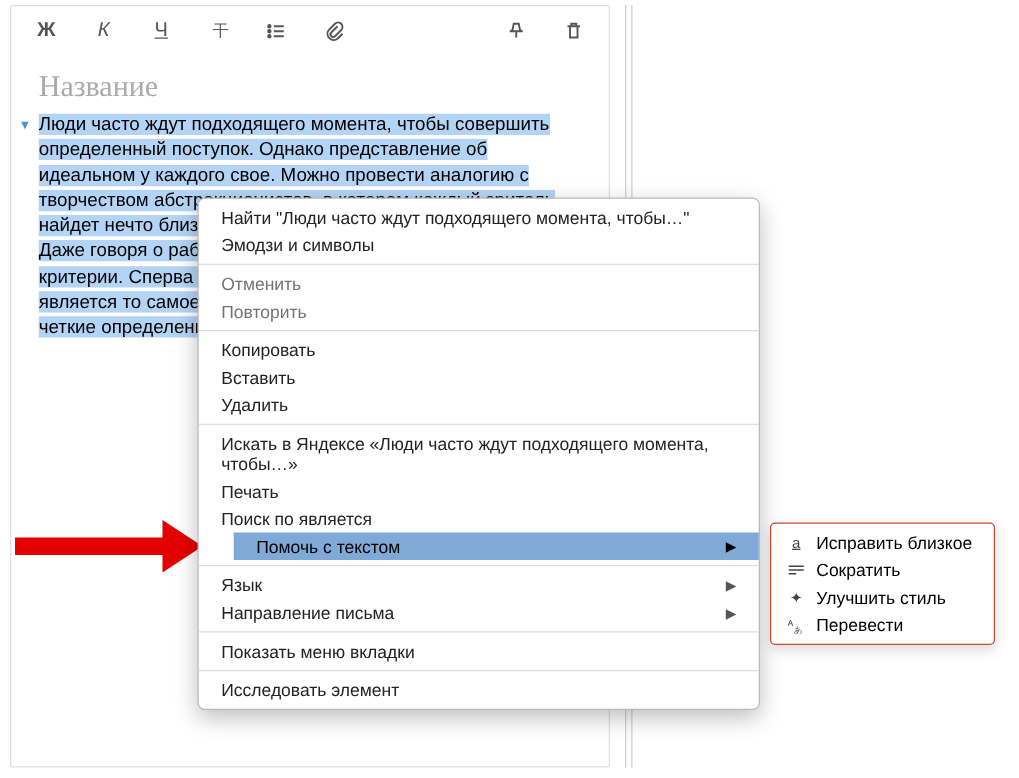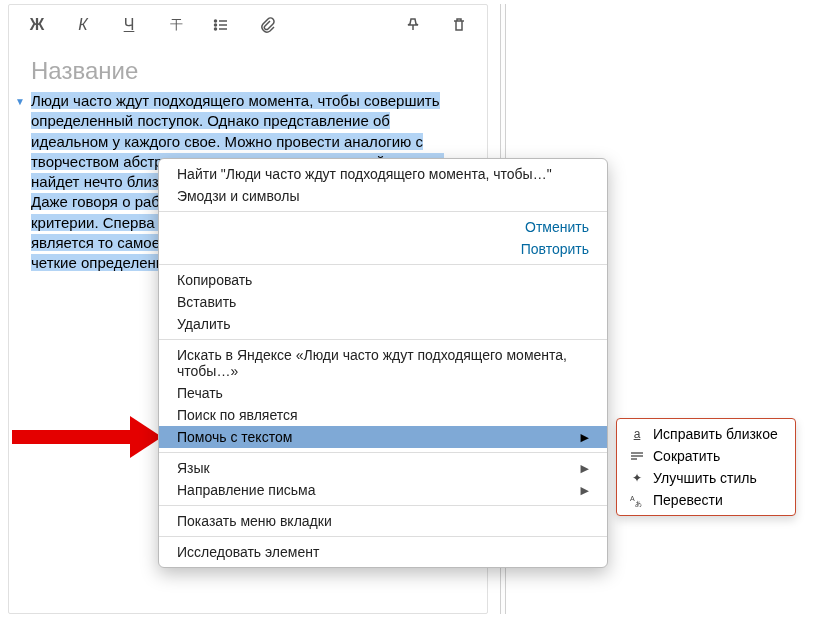--- a/index.html
+++ b/index.html
@@ -40,20 +40,21 @@
   .tb-btn {
     width: 20px; height: 20px;
     display: flex; align-items: center; justify-content: center;
     color: #555;
     cursor: pointer;
     font-size: 16px;
   }
   .tb-spacer { flex: 1; }
   .title-area {
     padding: 12px 22px 6px;
+    font-family: Liberation Serif, serif;
   }
   .title-text {
     font-size: 24px;
     color: #aaa;
     font-weight: 500;
   }
   .body-area {
     padding: 0 22px;
     position: relative;
     font-size: 15px;
@@ -91,22 +92,22 @@
     z-index: 10;
   }
   .ctx .item {
     padding: 3px 18px;
     color: #222;
     cursor: default;
     display: flex;
     align-items: center;
     justify-content: space-between;
   }
-  .ctx .item.disabled { color: #0369a1; justify-content: flex-end; }
-  .ctx .item.selected { background: #7fa9d6; color: #000; }
+  .ctx .item.disabled { color: #737373; }
+  .ctx .item.selected { background: #7fa9d6; color: #000; margin-left: 28px; }
   .ctx .sep {
     height: 1px;
     background: #ddd;
     margin: 4px 0;
   }
   .ctx .arrow {
     font-size: 11px;
     color: #555;
   }
   .ctx .item.selected .arrow { color: #000; }

